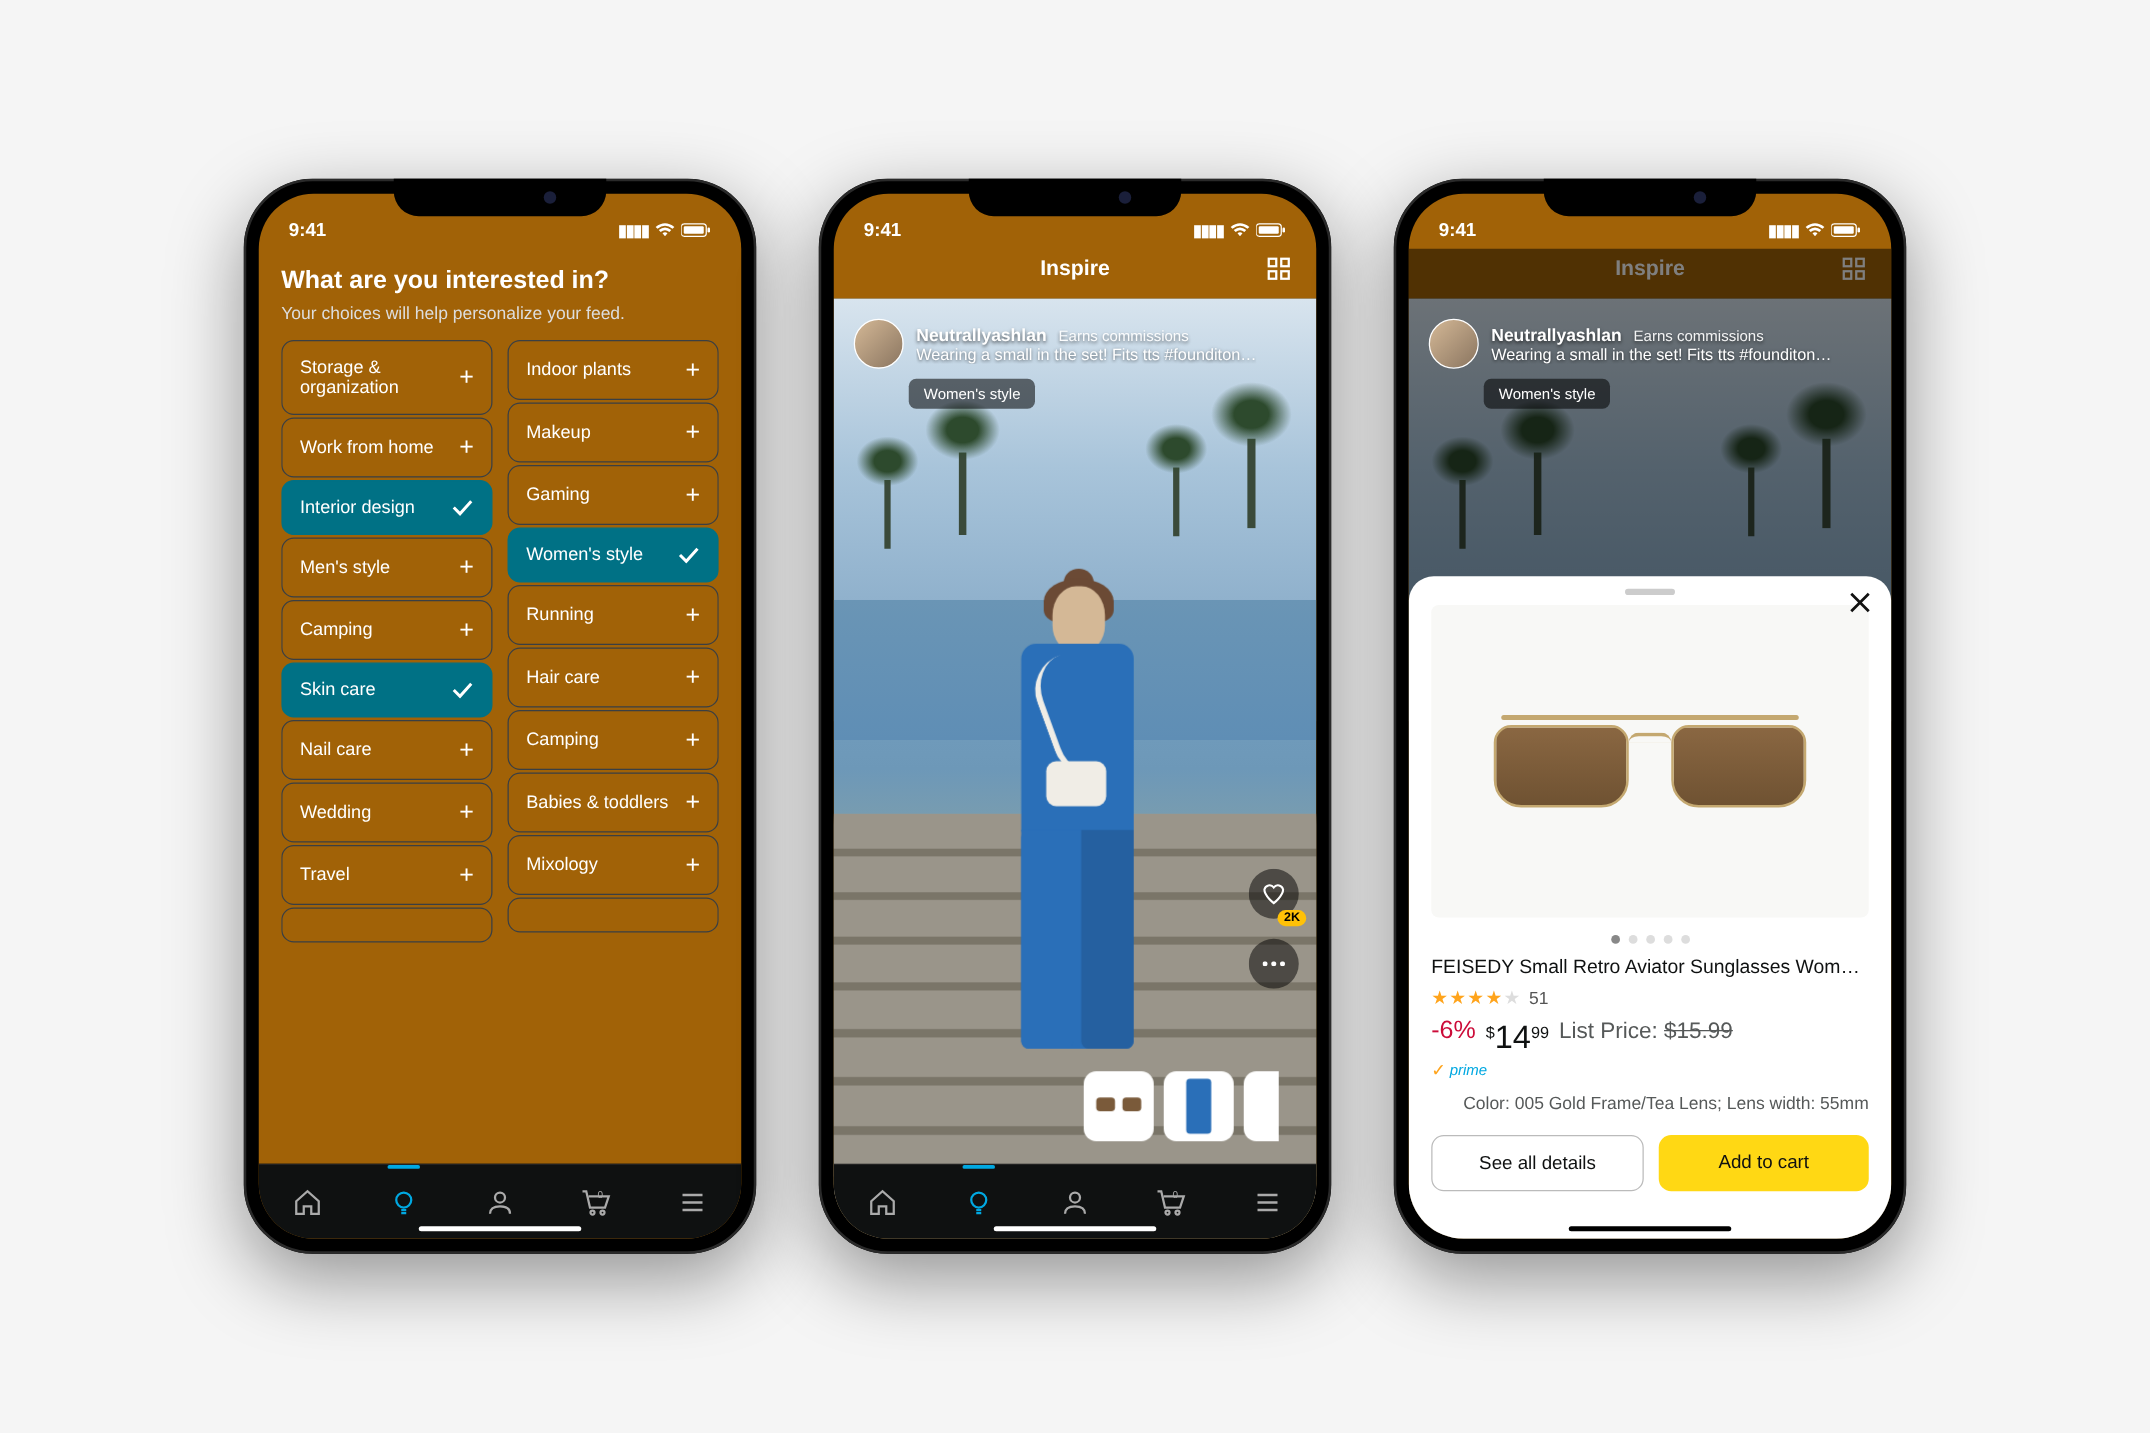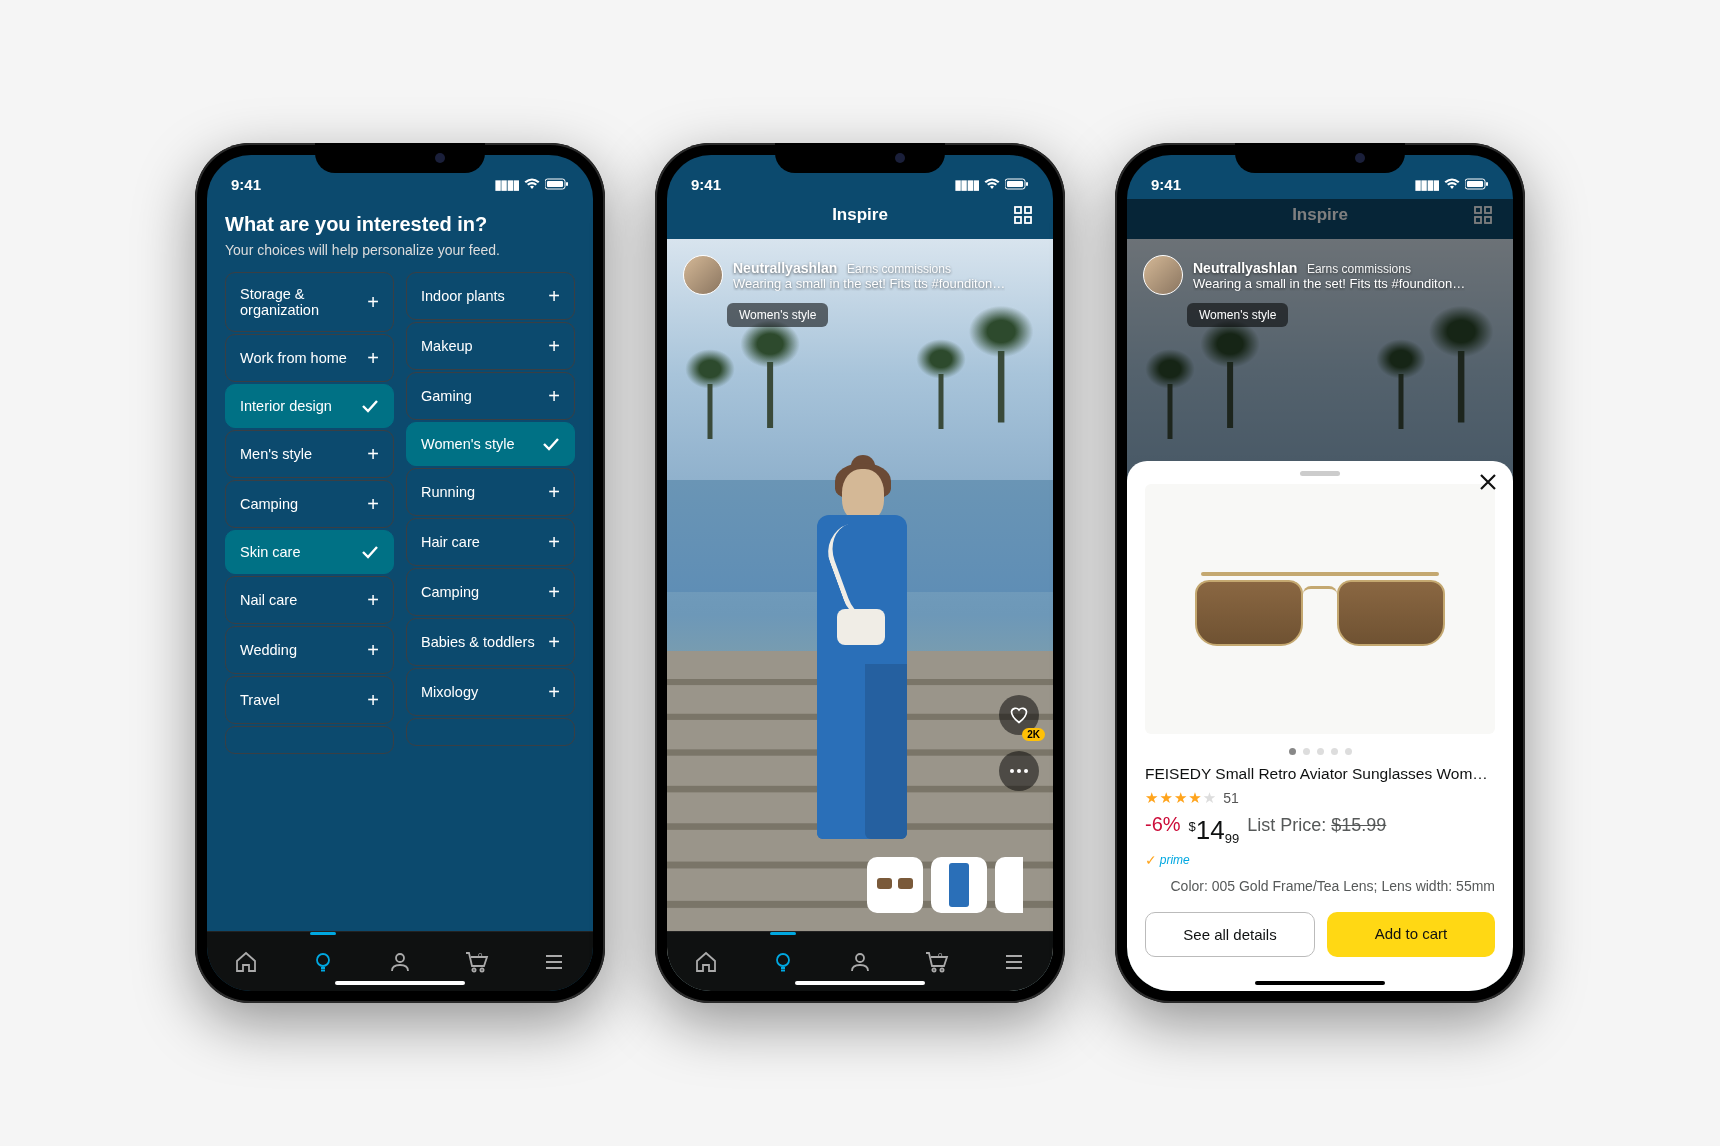--- a/index.html
+++ b/index.html
@@ -3,21 +3,21 @@
 <meta charset="utf-8">
 <style>
   * { box-sizing: border-box; margin: 0; padding: 0; font-family: -apple-system, "Helvetica Neue", Arial, sans-serif; }
   body { background: #f5f5f5; width: 1720px; height: 1146px; display: flex; justify-content: center; align-items: center; gap: 50px; }
   .phone {
     width: 410px; height: 860px; background: #000; border-radius: 55px; padding: 12px;
     box-shadow: 0 20px 60px rgba(0,0,0,0.4), inset 0 0 0 2px #2a2a2a;
     position: relative;
   }
   .screen {
-    width: 100%; height: 100%; background: #0c4a6e; border-radius: 44px; overflow: hidden; position: relative;
+    width: 100%; height: 100%; background: #a16207; border-radius: 44px; overflow: hidden; position: relative;
   }
   .notch {
     position: absolute; top: 0; left: 50%; transform: translateX(-50%);
     width: 170px; height: 30px; background: #000; border-radius: 0 0 20px 20px; z-index: 50;
   }
   .notch::after { content:""; position:absolute; right:40px; top:10px; width:10px; height:10px; border-radius:50%; background:#1a1f3a; }
   .status-bar {
     display: flex; justify-content: space-between; align-items: center;
     padding: 14px 24px 0; height: 44px; color: #fff; font-weight: 600; font-size: 15px;
   }
@@ -119,21 +119,21 @@
   .prod-title { font-size:15.5px; color:#0f1111; white-space:nowrap; overflow:hidden; text-overflow:ellipsis;}
   .rating-row { display:flex; align-items:center; gap:6px; margin-top:6px;}
   .stars { color:#ffa41c; font-size:15px; letter-spacing:1px;}
   .stars .off { color:#ddd;}
   .rcount { color:#555; font-size:14px;}
   .price-row { display:flex; align-items:baseline; gap:8px; margin-top:6px; flex-wrap:wrap;}
   .discount { color:#CC0C39; font-size:20px; font-weight:400;}
   .price { color:#0f1111; font-size:14px; display:flex; align-items:flex-start;}
   .price .sym { font-size:13px; margin-top:2px;}
   .price .whole { font-size:26px; font-weight:500; line-height:1;}
-  .price .frac { font-size:13px; margin-top:14px;}
+  .price .frac { font-size:13px; margin-top:2px;}
   .listprice { color:#565959; font-size:18px;}
   .listprice s { color:#565959;}
   .prime { display:flex; align-items:center; gap:3px; margin-top:6px;}
   .prime-chk { color:#ffa41c; font-size:14px;}
   .prime-txt { color:#00a8e1; font-size:12px; font-weight:400; font-style:italic;}
   .colortxt { color:#565959; font-size:14px; margin-top:10px;text-align:right;}
   .sheet-btns { display:flex; gap:12px; margin-top:18px;}
   .sb { flex:1; text-align:center; padding:13px; border-radius:10px; font-size:15px;}
   .sb.details { background:#fff; border:1px solid #bbb; color:#0f1111;}
   .sb.cart { background:#ffd814; color:#0f1111;}

